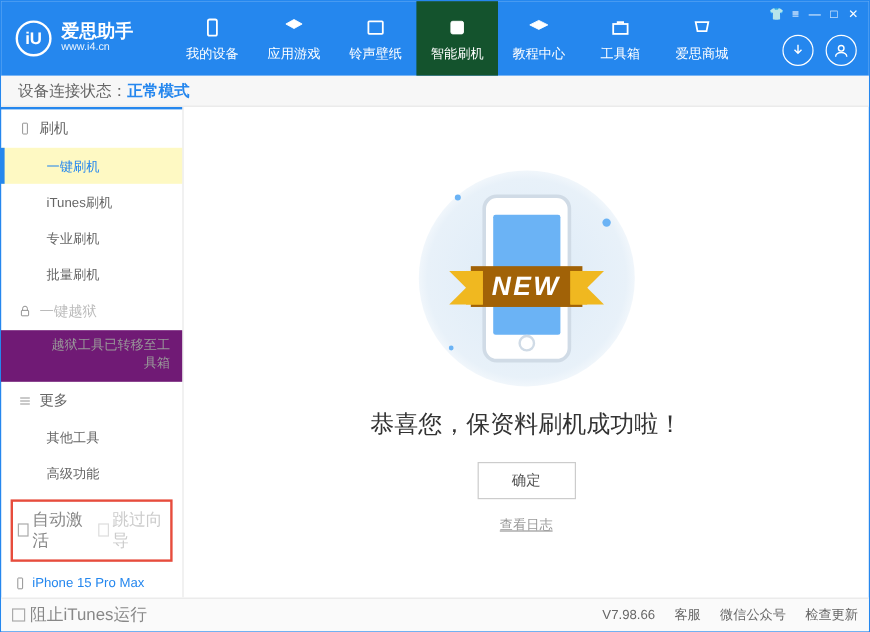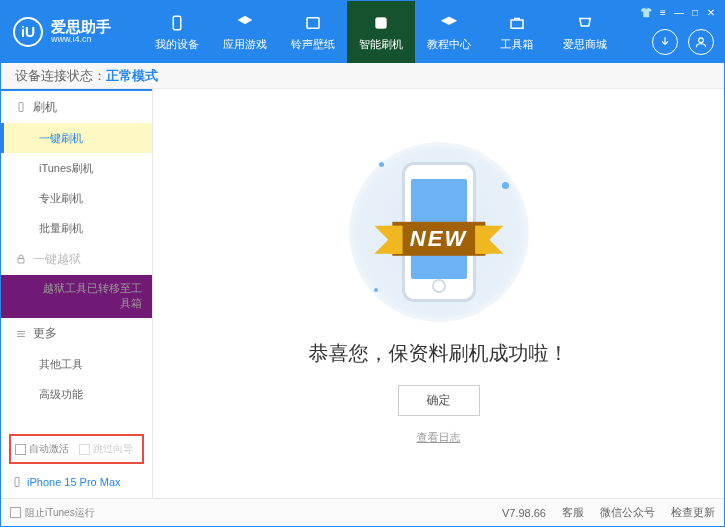--- a/index.html
+++ b/index.html
@@ -31,21 +31,21 @@
 
 .body { flex: 1; display: flex; overflow: hidden; }
 .sidebar { width: 152px; border-right: 1px solid #e8e8e8; display: flex; flex-direction: column; font-size: 11px; color: #555; overflow-y: auto; }
 .side-section { border-top: 2px solid #2587ee; }
 .side-head { display: flex; align-items: center; height: 32px; padding-left: 14px; gap: 6px; color: #666; font-size: 12px; cursor: pointer; }
 .side-head.locked { color: #bbb; }
 .side-item { display: flex; align-items: center; height: 30px; padding-left: 38px; cursor: pointer; color: #666; }
 .side-item.active { background: #fef9c3; color: #2587ee; border-left: 3px solid #2587ee; padding-left: 35px; }
 .side-item.muted { background: #701a75; color: #999; padding: 6px 10px 6px 38px; height: auto; line-height: 1.4; text-align: right; }
 .checkbox-box { border: 2px solid #e74c3c; margin: 6px 8px; padding: 6px 4px; display: flex; gap: 10px; align-items: center; }
-.chk { display: flex; align-items: center; gap: 3px; font-size: 10px; color: #888; cursor: pointer; justify-content: space-between; }
+.chk { display: flex; align-items: center; gap: 3px; font-size: 14px; color: #888; cursor: pointer; justify-content: space-between; }
 .chk.disabled { color: #ccc; }
 .chk-box { width: 11px; height: 11px; border: 1px solid #aaa; }
 .chk.disabled .chk-box { border-color: #ddd; }
 .device-info { padding: 6px 10px 10px; }
 .device-name { color: #2587ee; font-size: 11px; display: flex; align-items: center; gap: 4px; }
 
 
 .main { flex: 1; display: flex; flex-direction: column; align-items: center; justify-content: center; position: relative; }
 .illus { width: 180px; height: 180px; position: relative; margin-bottom: 18px; }
 .circle-bg { position: absolute; inset: 0; border-radius: 50%; background: radial-gradient(circle, #dceaf7 0%, #e8f1f9 65%, #fff 80%); }

